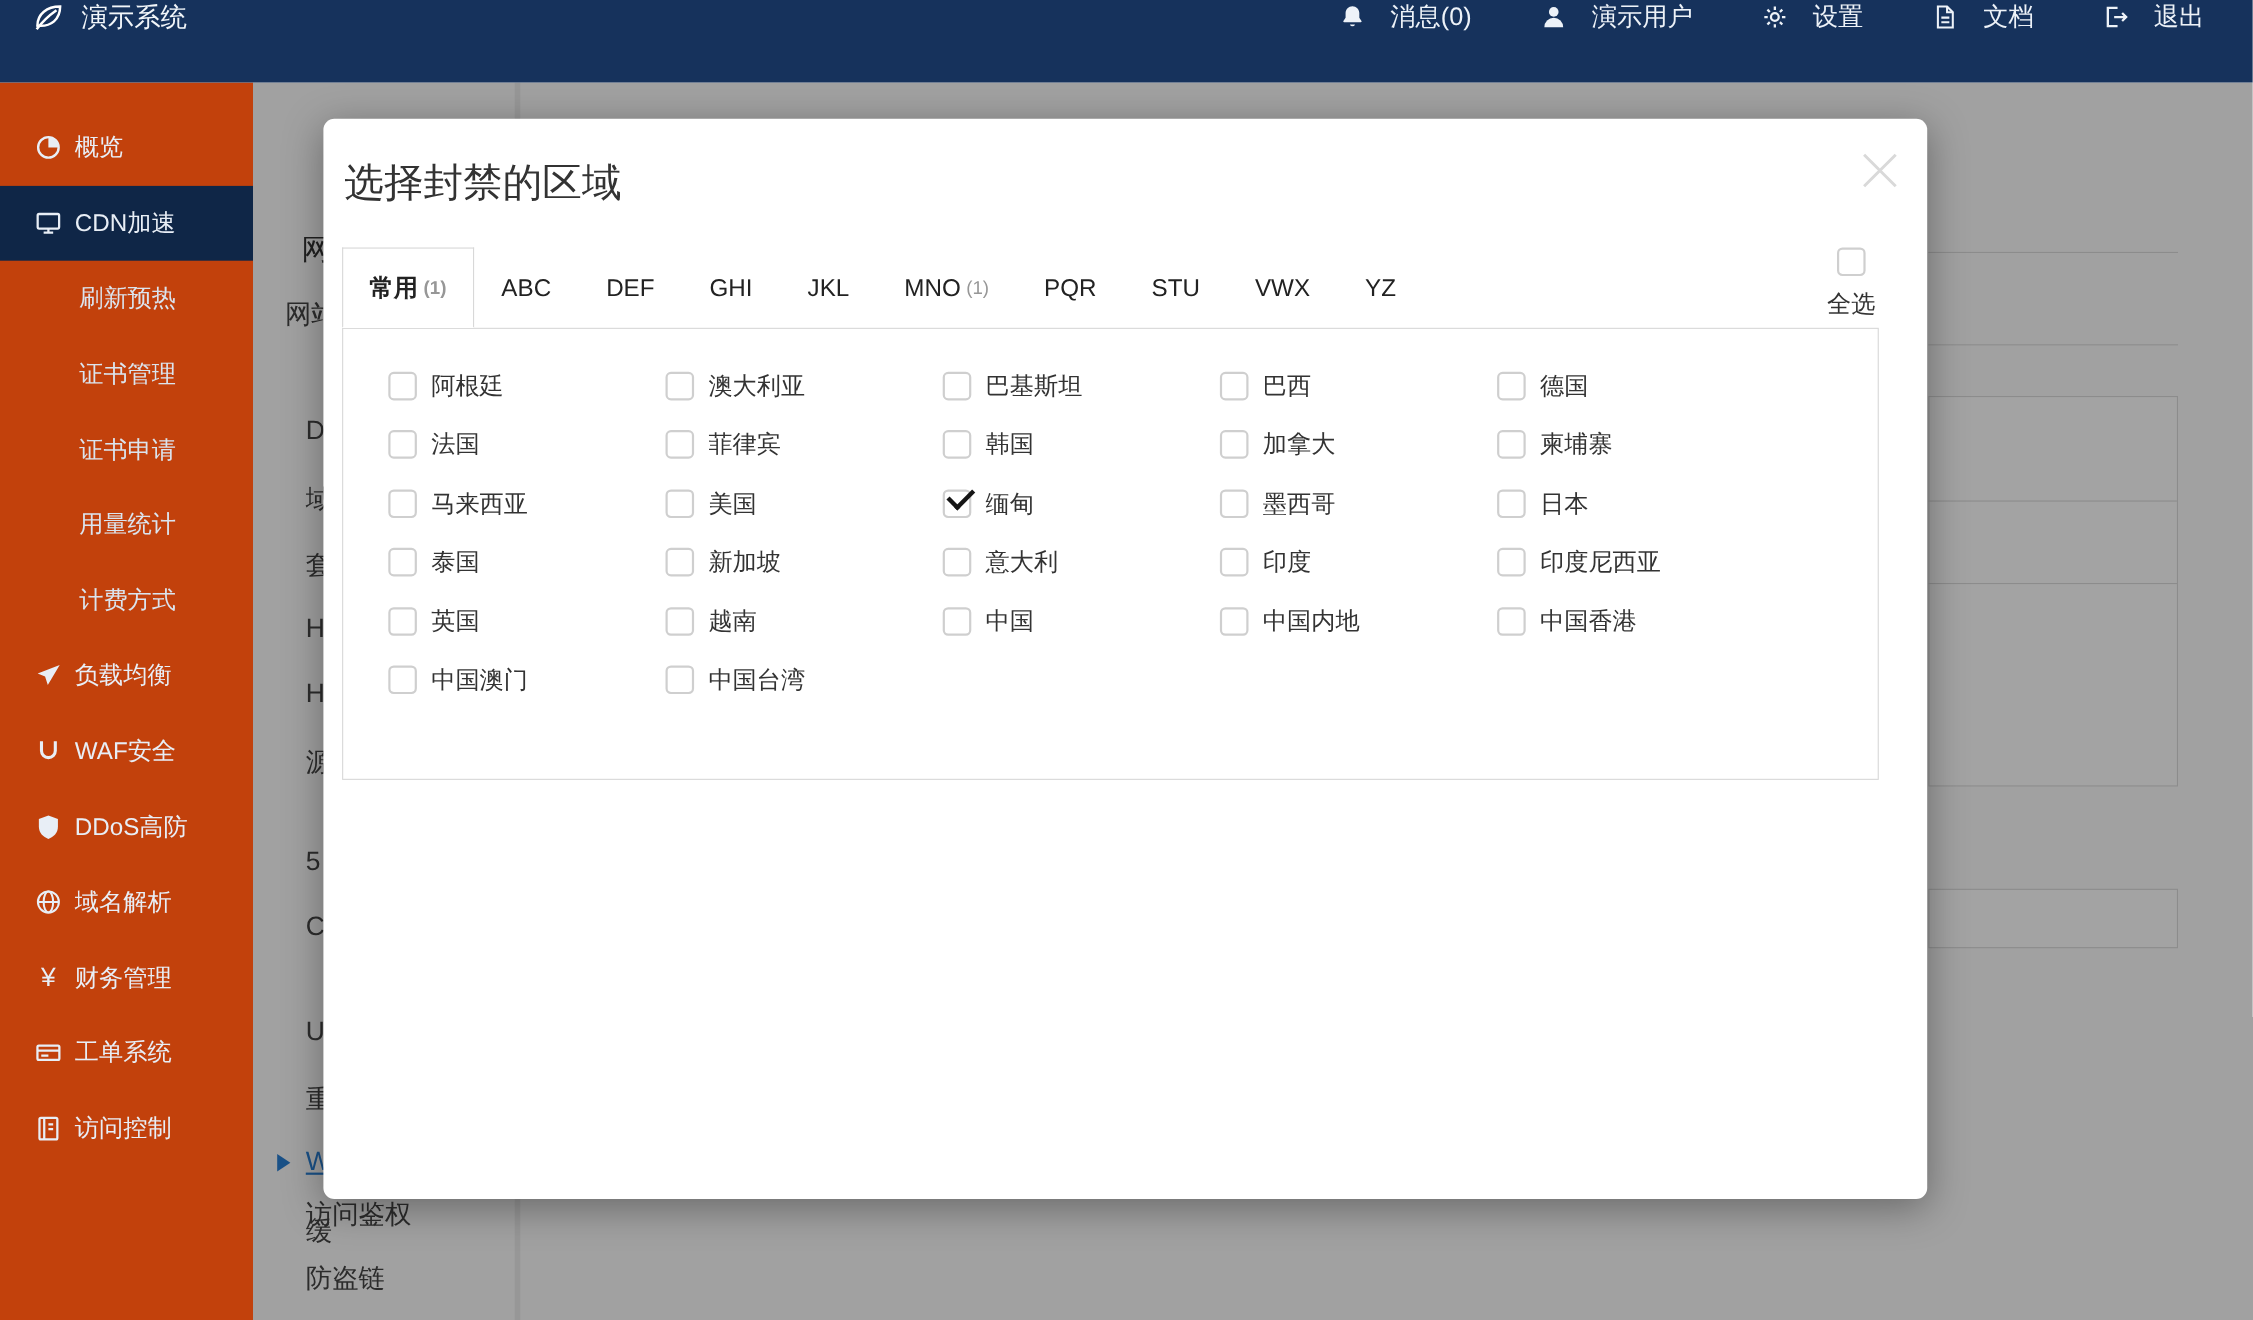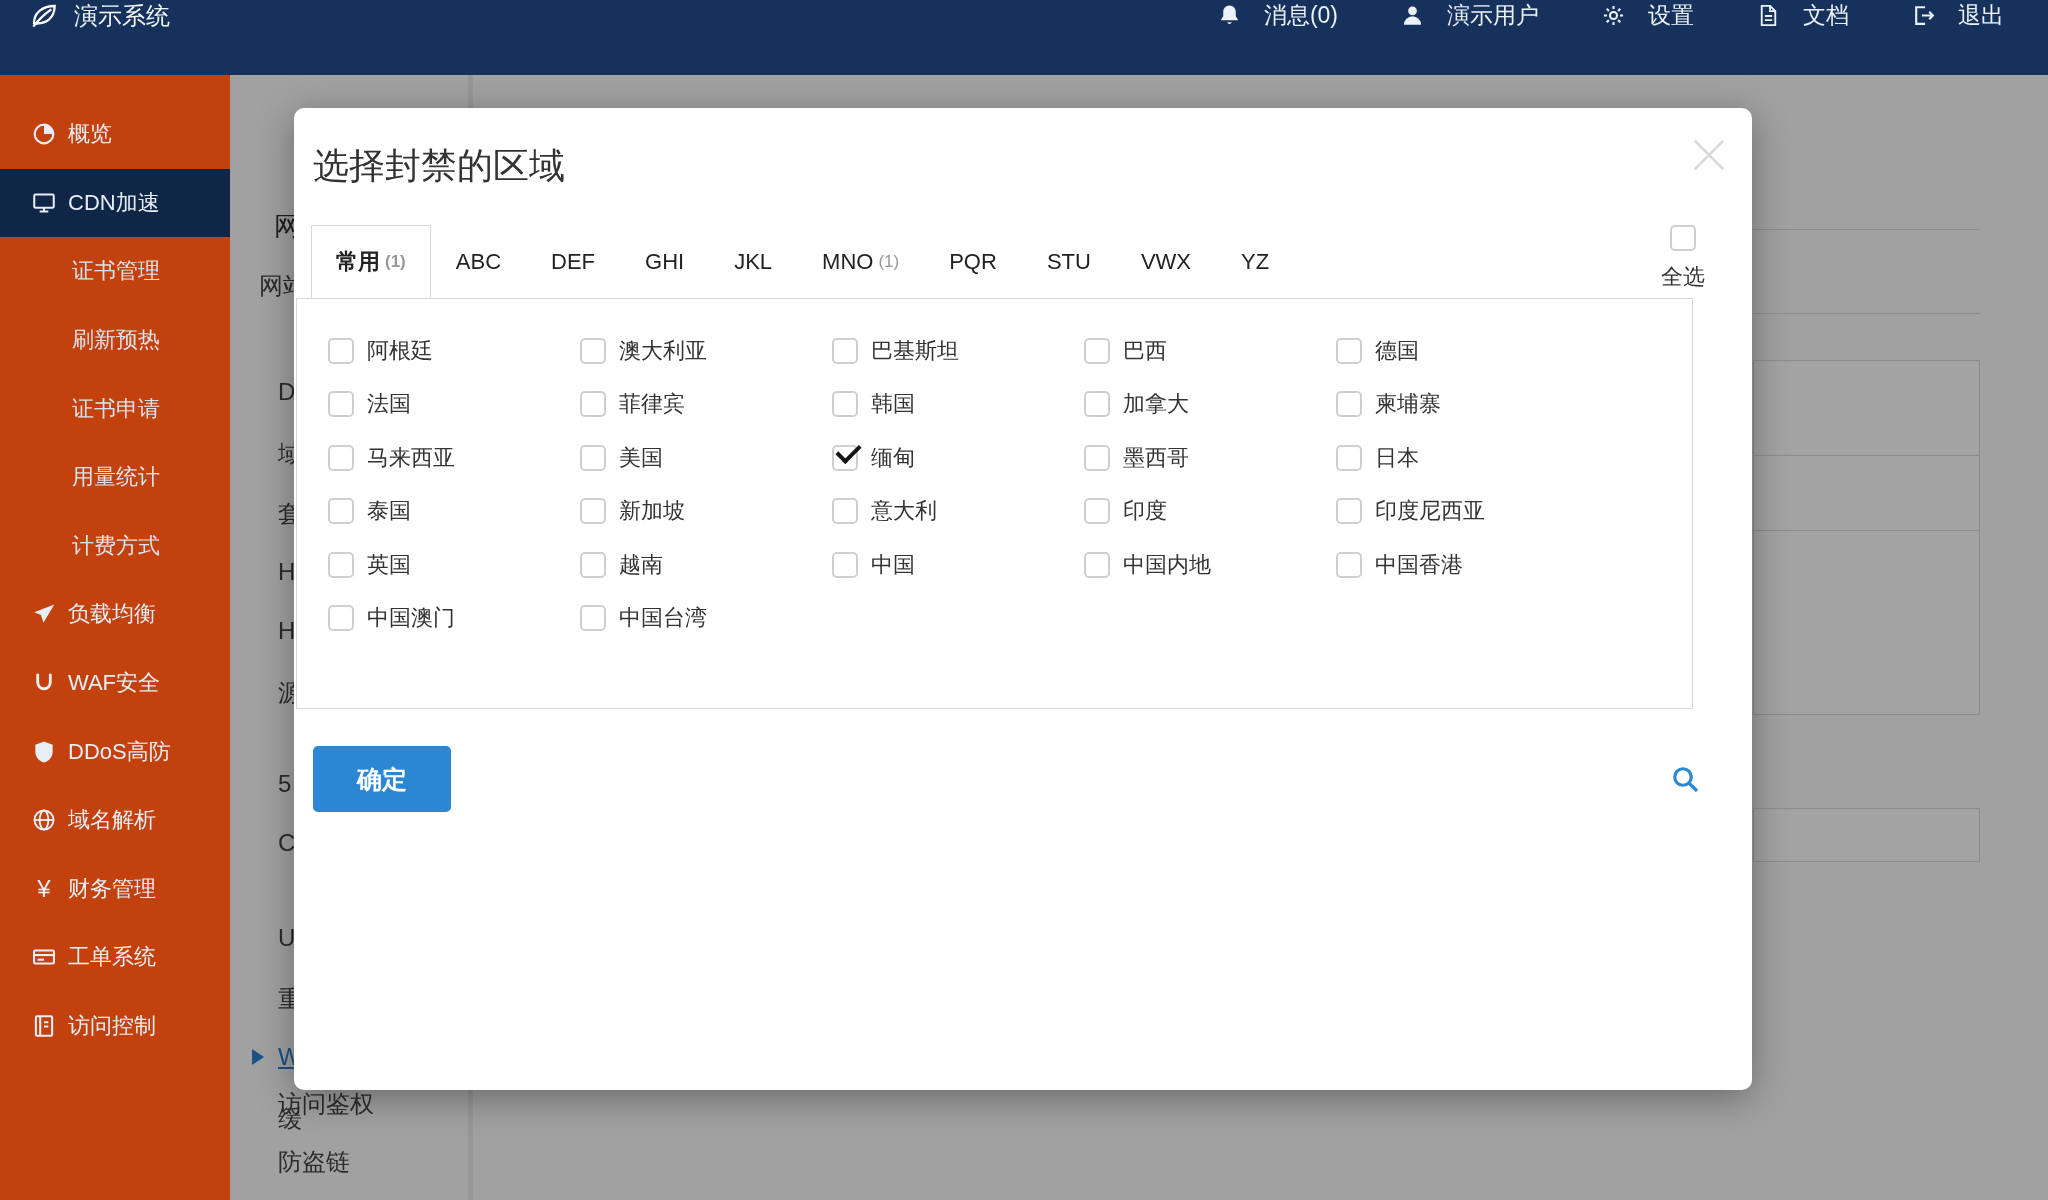--- a/index.html
+++ b/index.html
@@ -51,22 +51,22 @@
 
   .tabs-row { position:relative; margin:39px 17px 0 17px; display:flex; align-items:stretch; z-index:2; }
   .tab { height:73px; display:flex; align-items:center; padding:0 24px; font-size:22px; color:#222;
          cursor:pointer; border:1px solid transparent; }
   .tab .count { font-size:17px; color:#979797; margin-left:5px; }
   .tab.active { background:#fff; border:1px solid #d8d8d8; border-bottom:1px solid #fff;
                 margin-bottom:-1px; font-weight:700; }
   .select-all { position:absolute; right:30px; top:0; height:73px; display:flex; align-items:center;
                 gap:11px; font-size:22px; color:#333; cursor:pointer;flex-direction:column; }
 
-  .grid-box { margin-left:2px; width:1397px; height:411px; border:1px solid #d8d8d8;
-              padding:25px 0 0 31px; }
+  .grid-box { margin-left:17px; width:1397px; height:411px; border:1px solid #d8d8d8;
+              padding:25px 0 0 41px; }
   .region-grid { display:grid; grid-template-columns:repeat(5,252px); grid-auto-rows:53.5px; align-items:center; }
   .region { display:flex; align-items:center; gap:13px; font-size:22px; color:#333; cursor:pointer; }
   .cb { width:26px; height:26px; border:2px solid #cfcfcf; border-radius:5px; background:#fff;
         position:relative; flex:none; cursor:pointer; }
   .cb.checked::after { content:""; position:absolute; left:3px; top:-3px; width:19px; height:10px;
         border-left:4px solid #151515; border-bottom:4px solid #151515; transform:rotate(-45deg); }
 
   .modal-footer { margin:37px 17px 0 19px; display:flex; align-items:center; justify-content:space-between; }
   .confirm-btn { width:138px; height:66px; background:#2b87d3; color:#fff; font-size:25px; font-weight:700;
                  border:none; border-radius:5px; cursor:pointer;
@@ -182,24 +182,24 @@
       <div class="side-item main active">
         <span class="ico">
           <svg viewBox="0 0 24 24" width="100%" height="100%" fill="none" stroke="currentColor" stroke-width="1.9">
             <rect x="3" y="4.2" width="18" height="12.2" rx="1.2"></rect>
             <path d="M12 16.4v3.4M8 19.8h8"></path>
           </svg>
         </span>
         <span>CDN加速</span>
       </div>
       <div class="side-item sub">
+        <span>刷新预热</span>
+      </div>
+      <div class="side-item sub">
         <span>证书管理</span>
-      </div>
-      <div class="side-item sub">
-        <span>刷新预热</span>
       </div>
       <div class="side-item sub">
         <span>证书申请</span>
       </div>
       <div class="side-item sub">
         <span>用量统计</span>
       </div>
       <div class="side-item sub">
         <span>计费方式</span>
       </div>
@@ -420,24 +420,15 @@
             <span class="cb"></span>
             <span>中国澳门</span>
           </div>
           <div class="region">
             <span class="cb"></span>
             <span>中国台湾</span>
           </div>
         </div>
     </div>
 
-    <div class="modal-footer">
-      <button class="confirm-btn">确定</button>
-      <span class="search-btn">
-        <svg viewBox="0 0 24 24" fill="none" stroke="currentColor" stroke-width="2.4">
-          <circle cx="10.5" cy="10.5" r="6.2"></circle>
-            <path d="M15.2 15.2L21 21"></path>
-        </svg>
-      </span>
-    </div>
   </div>
 
 </div>
 
 </body></html>

